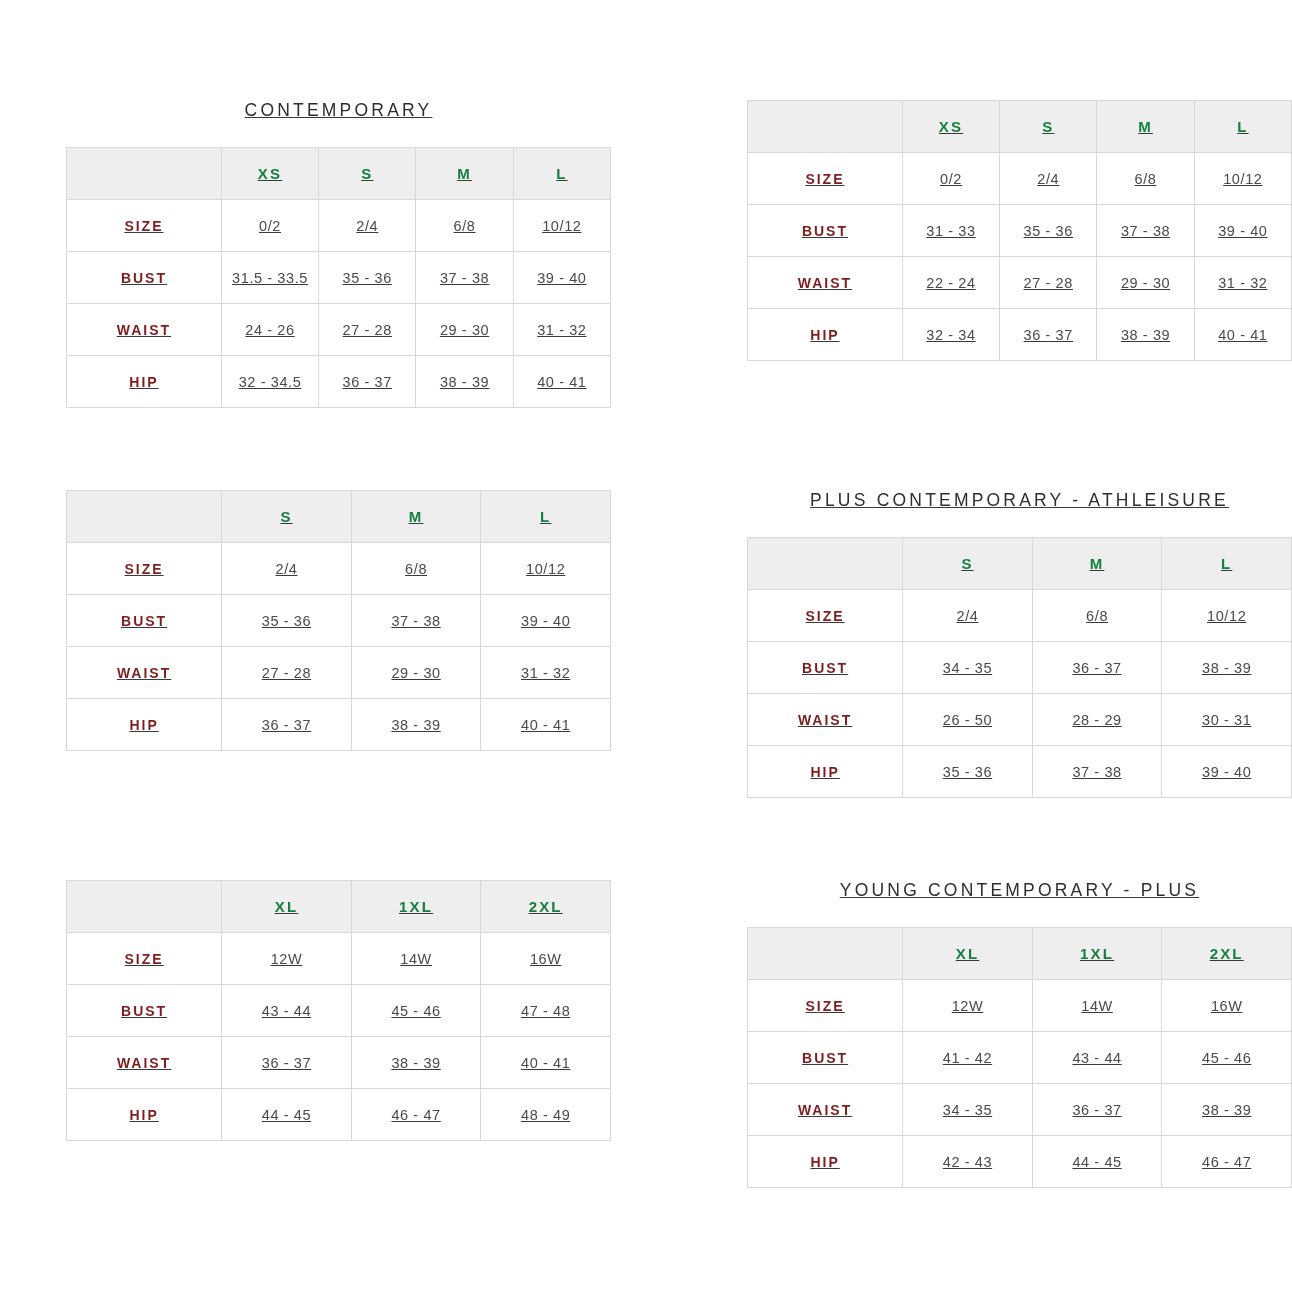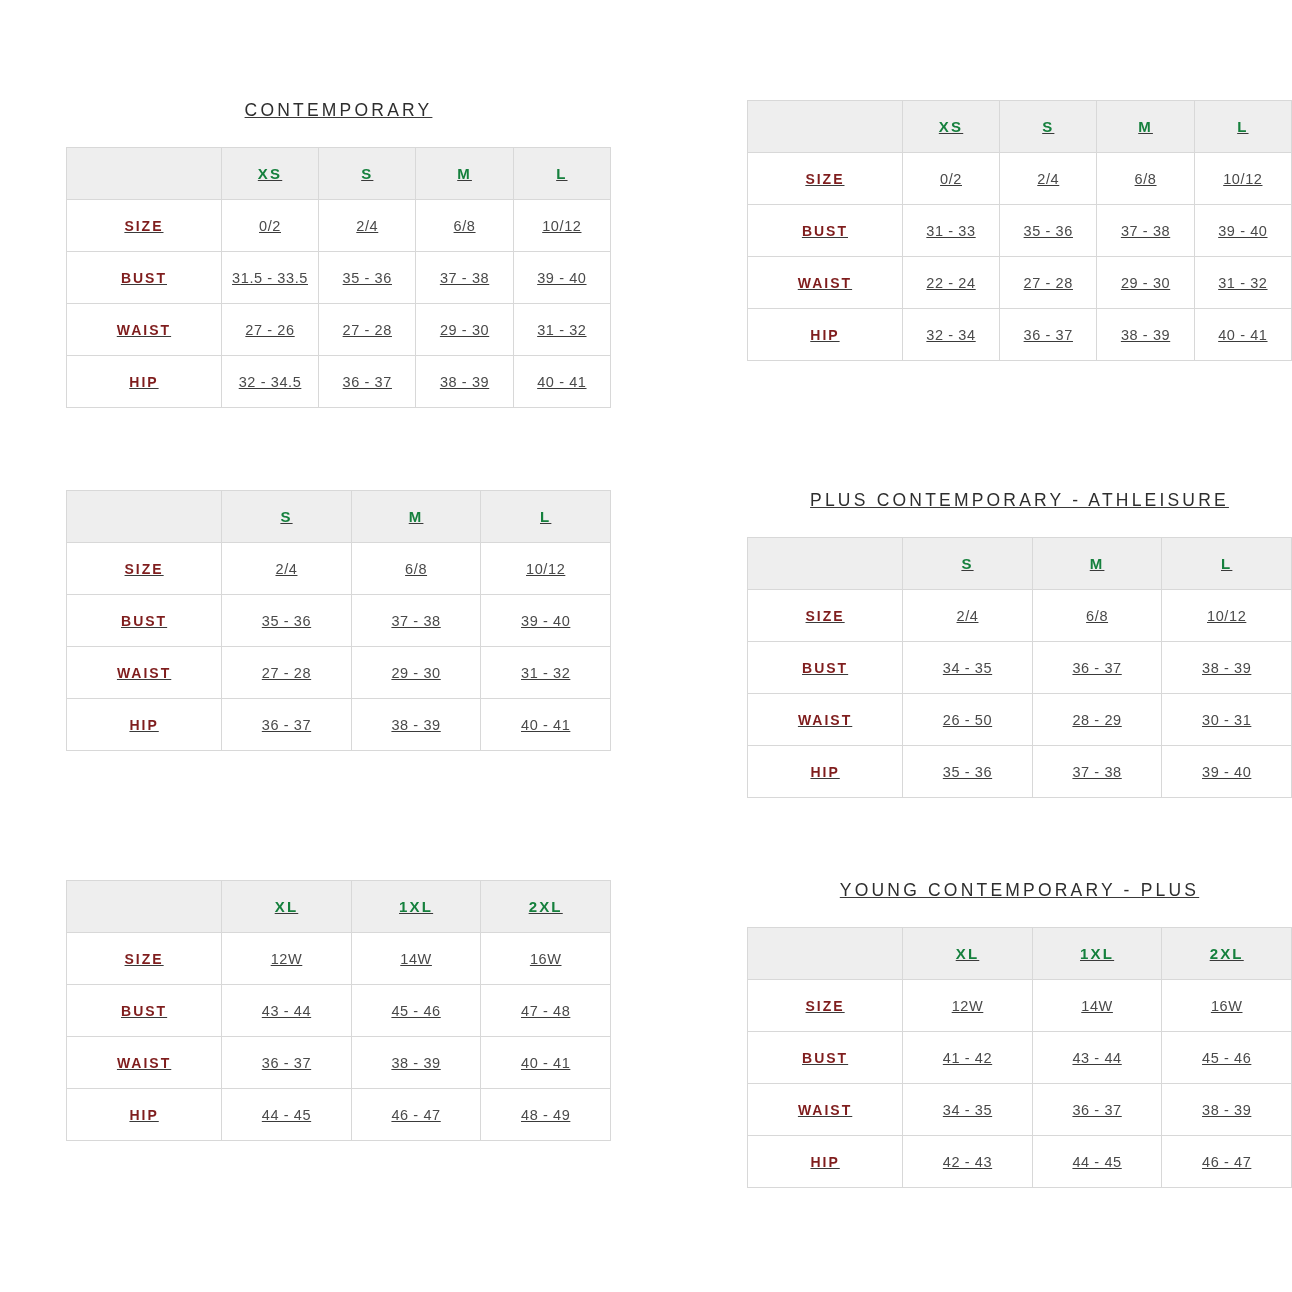--- a/index.html
+++ b/index.html
@@ -118,21 +118,21 @@
           </tr>
           <tr>
             <td class="rowhead">BUST</td>
             <td>31.5 - 33.5</td>
             <td>35 - 36</td>
             <td>37 - 38</td>
             <td>39 - 40</td>
           </tr>
           <tr>
             <td class="rowhead">WAIST</td>
-            <td>27 - 26</td>
+            <td>24 - 26</td>
             <td>27 - 28</td>
             <td>29 - 30</td>
             <td>31 - 32</td>
           </tr>
           <tr>
             <td class="rowhead">HIP</td>
             <td>32 - 34.5</td>
             <td>36 - 37</td>
             <td>38 - 39</td>
             <td>40 - 41</td>

